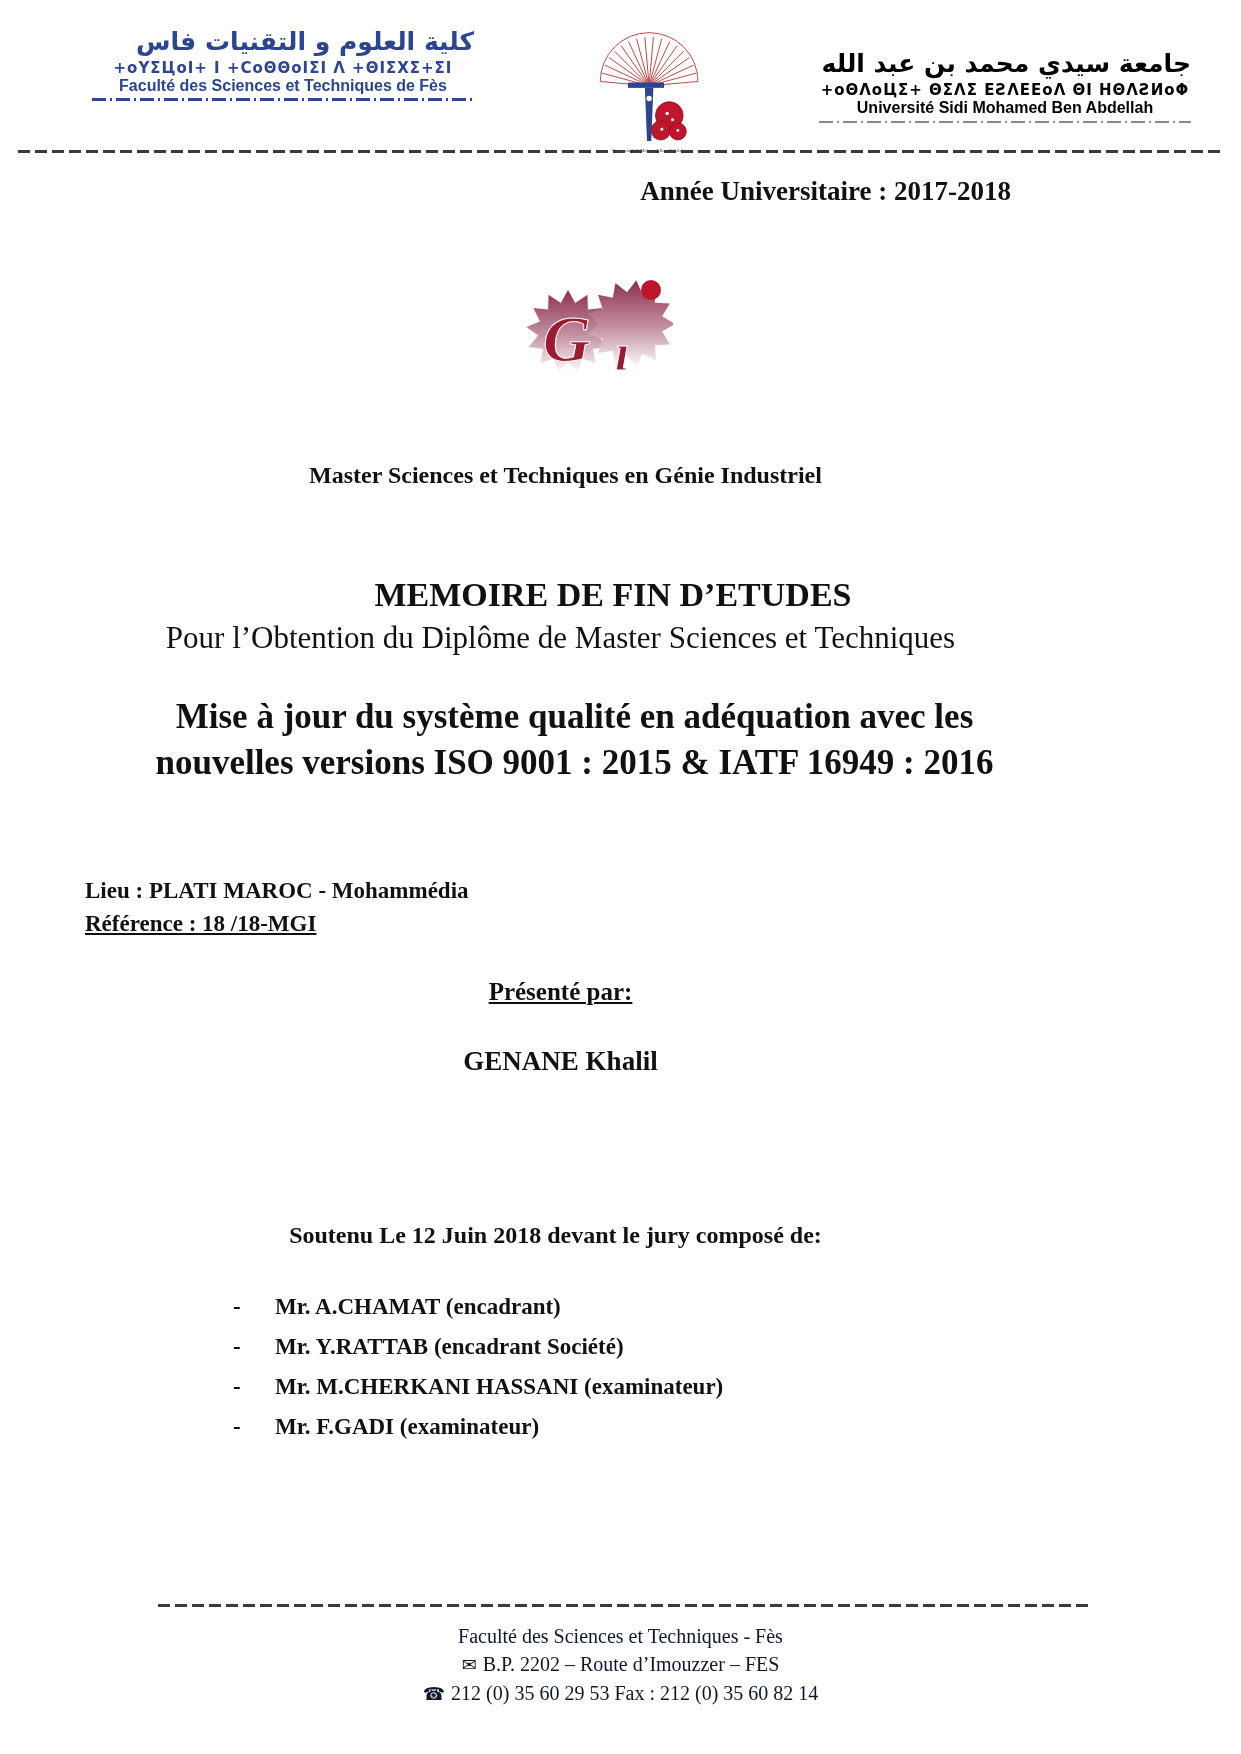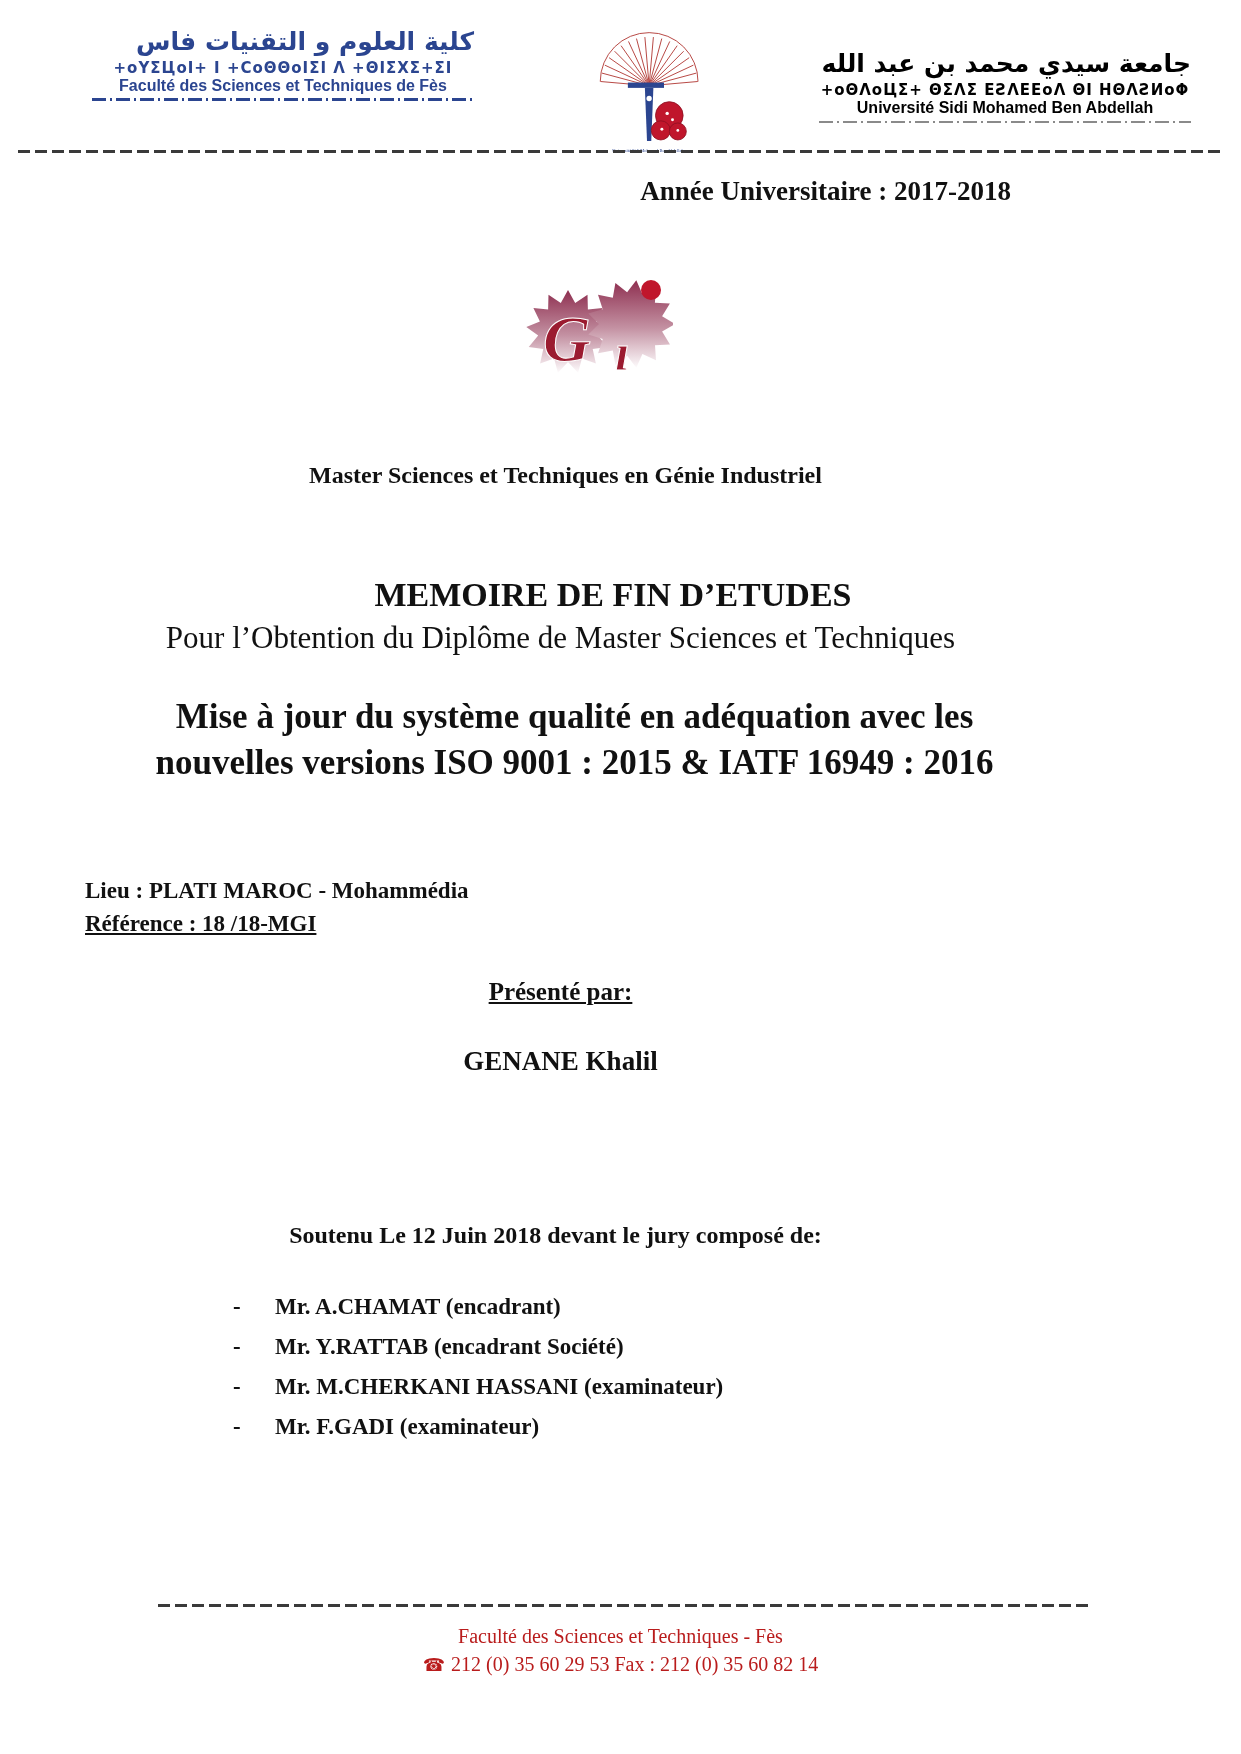--- a/index.html
+++ b/index.html
@@ -55,21 +55,21 @@
   .presente span{text-decoration:underline;}
   .authors{position:absolute;top:1040px;left:0;right:0;text-align:center;
     font-size:27px;font-weight:bold;line-height:42px;padding-right:120px;}
   .soutenu{position:absolute;top:1222px;left:0;right:0;text-align:center;
     font-size:24px;font-weight:bold;padding-right:130px;}
   .jury{position:absolute;top:1294px;left:233px;font-size:23px;font-weight:bold;}
   .jury-item{display:flex;height:40px;align-items:flex-start;}
   .jury-dash{width:42px;flex:0 0 auto;}
   
   .footer-lines{position:absolute;top:1622px;left:0;right:0;text-align:center;
-    font-size:20px;line-height:28px;color:#b91c1c;}
+    font-size:20px;line-height:28px;color:#0f172a;}
   .footer-icon{font-family:"DejaVu Sans",sans-serif;font-size:18px;margin-right:6px;}
 </style>
 </head>
 <body>
 
 <div class="page">
 
   <div class="header">
 
     <div class="hdr-left">
@@ -192,17 +192,20 @@
     <div class="jury-item">
       <span class="jury-dash">-</span>
       <span>Mr. F.GADI (examinateur)</span>
     </div>
   </div>
 
   <div class="footer-sep"></div>
   <div class="footer-lines">
     <div>Faculté des Sciences et Techniques -  Fès</div>
     <div>
+      <span class="footer-icon">✉</span><span>B.P. 2202 – Route d’Imouzzer – FES</span>
+    </div>
+    <div>
       <span class="footer-icon">☎</span><span>212 (0) 35 60 29 53  Fax : 212 (0) 35 60 82 14</span>
     </div>
   </div>
 
 </div>
 
 </body></html>

